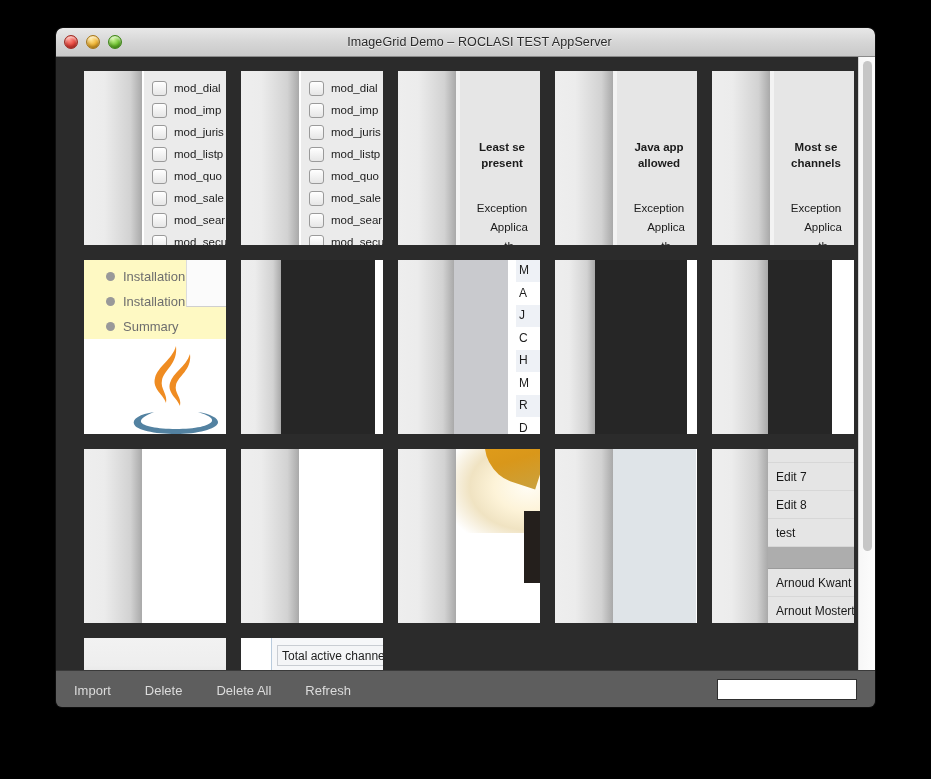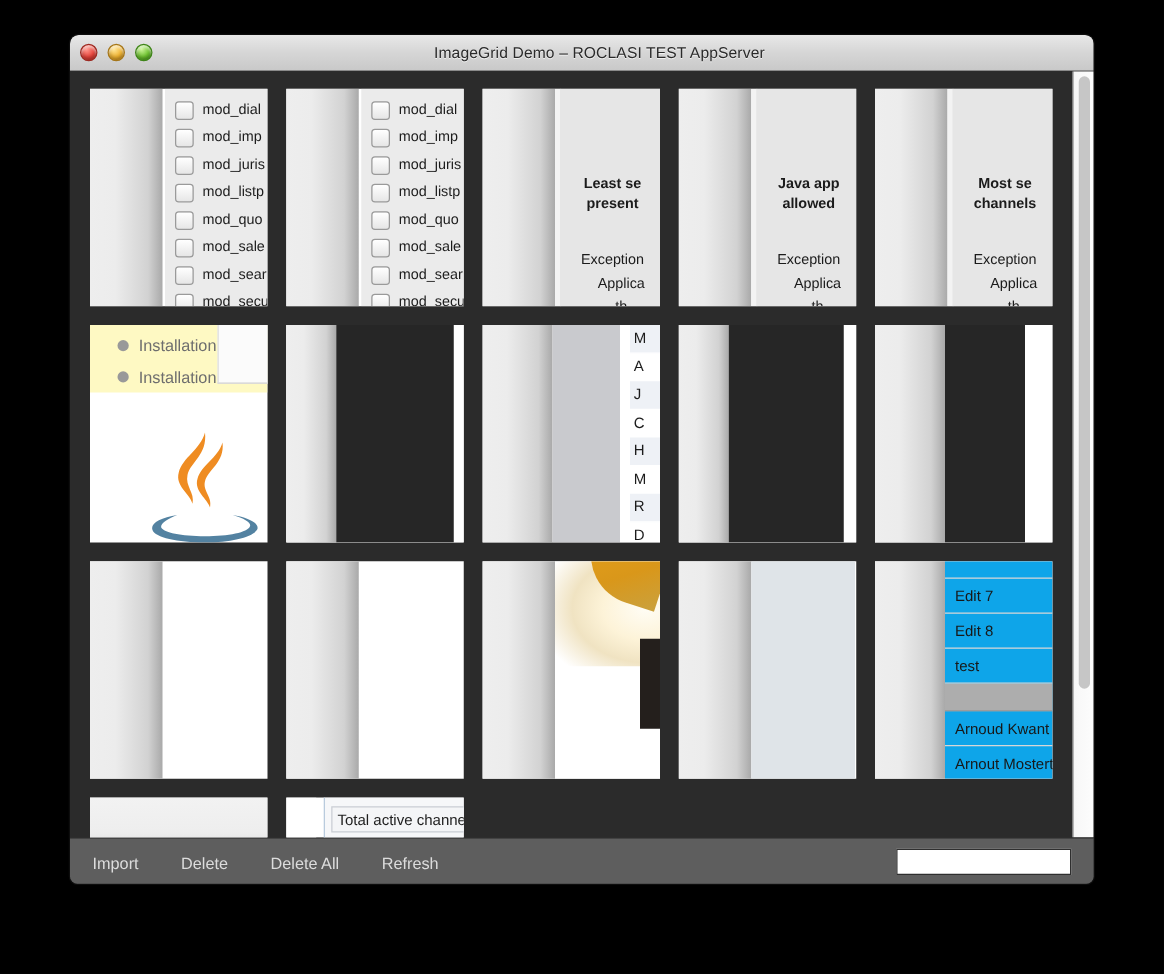--- a/index.html
+++ b/index.html
@@ -73,20 +73,21 @@
   #grid {
     position: absolute;
     left: 16px;
     top: 14px;
     width: 790px;
   }
   .grid-row {
     display: flex;
     gap: 15px;
     margin-bottom: 15px;
+    margin-left: 12px;
   }
   .cell {
     width: 142px;
     height: 174px;
     background: #ffffff;
     overflow: hidden;
     position: relative;
     flex: 0 0 auto;
   }
   .cell.short { height: 40px; }
@@ -155,21 +156,21 @@
   .ll-list { position: absolute; top: 0; bottom: 0; overflow: hidden; }
   .ll-item {
     height: 21.5px; line-height: 21.5px;
     font-size: 12px; color: #1c1c1c; padding-left: 3px;
     background: #eef1f6; border-bottom: 1px solid #ffffff;
     white-space: nowrap;
   }
   .ll-item:nth-child(even) { background: #ffffff; }
 
   
-  .nl-list { position: absolute; left: 56px; right: 0; top: 0; bottom: 0; background: #0ea5e9; }
+  .nl-list { position: absolute; left: 56px; right: 0; top: 0; bottom: 0; background: #e5e5e5; }
   .nl-item {
     height: 28px; line-height: 28px;
     font-size: 12px; color: #181818;
     padding-left: 8px; border-bottom: 1px solid #d7d7d7;
     white-space: nowrap; box-sizing: border-box;
   }
   .nl-item.sep { background: #adadad; height: 22px; border-bottom: 1px solid #9b9b9b;}
   .nl-item.top-cut { height: 14px; line-height: 8px; }
 
   
@@ -404,20 +405,24 @@
         <div class="cell">
           <div class="inst-pane">
             <div style="height:4px"></div>
             <div class="inst-step">
                 <span class="inst-dot"></span>
                 <span class="inst-label">Installation</span>
               </div>
             <div class="inst-step">
                 <span class="inst-dot"></span>
                 <span class="inst-label">Installation</span>
+              </div>
+            <div class="inst-step">
+                <span class="inst-dot"></span>
+                <span class="inst-label">Summary</span>
               </div>
             <svg class="java-logo" viewBox="0 0 100 100">
               <path d="M52 6 C48 20 34 26 31 38 C28 49 40 55 42 63 C44 54 36 49 38 40 C40 30 54 24 52 6 Z" fill="#ef8c22"></path>
               <path d="M66 14 C62 27 49 32 46 43 C43 53 54 59 56 66 C58 57 50 53 52 45 C54 36 68 30 66 14 Z" fill="#ef8c22"></path>
               <path d="M30 72 C16 74 8 79 10 84 C12 90 30 94 52 94 C74 94 92 89 94 83 C95 78 86 74 74 72 C84 75 89 78 88 81 C86 86 71 89 52 89 C33 89 19 86 17 82 C16 79 22 75 30 72 Z" fill="#5382a1"></path>
             </svg>
             <div class="inst-overlay"></div>
           </div>
         </div>
 

